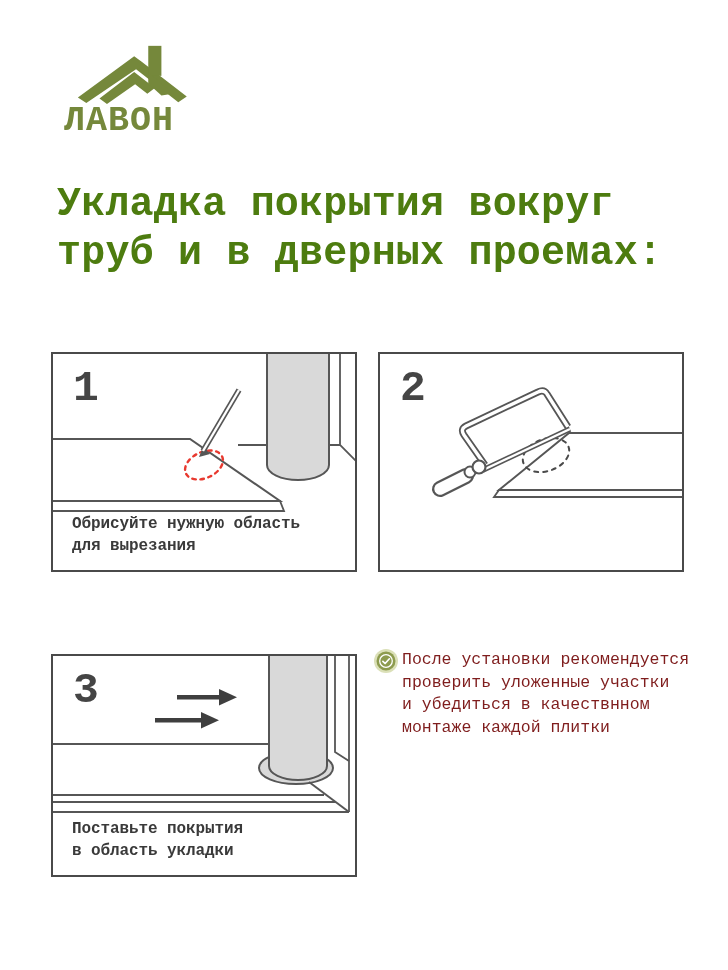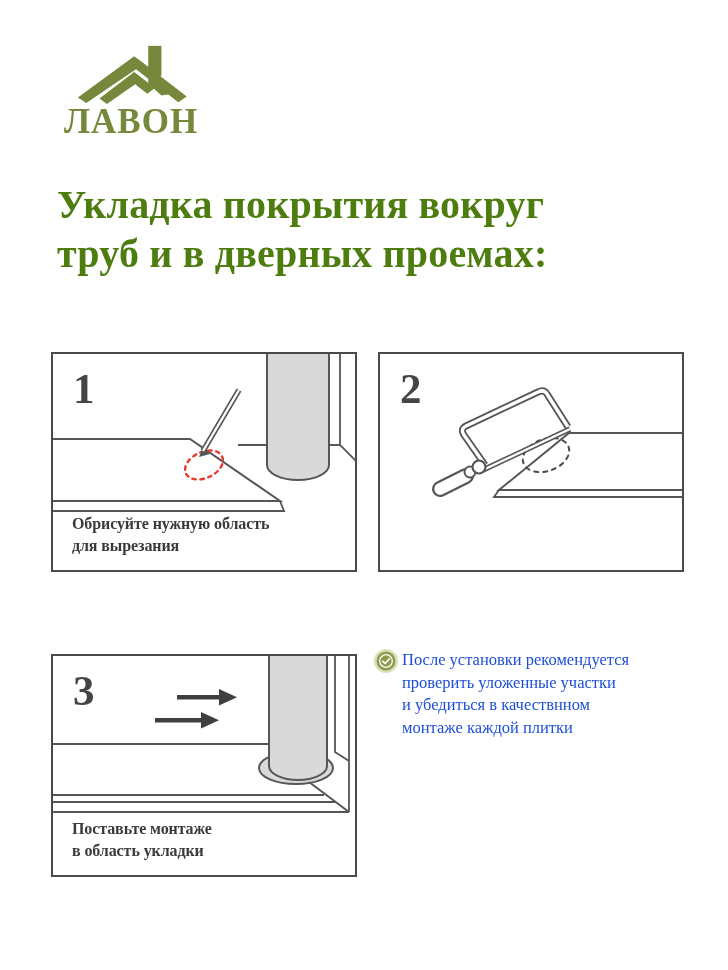--- a/index.html
+++ b/index.html
@@ -1,18 +1,18 @@
 <!DOCTYPE html>
 <html><head>
 <meta charset="utf-8">
 <style>
   html,body{margin:0;padding:0;background:#ffffff;}
   #page{
     position:relative;width:728px;height:970px;background:#ffffff;overflow:hidden;
-    font-family:Liberation Serif, serif;
+    font-family:Liberation Mono, monospace;
   }
   .abs{position:absolute;}
   
   #logo-text{
     left:64px;top:104px;font-size:35px;font-weight:700;letter-spacing:1px;
     color:#75883B;line-height:1;
   }
   
   #page-title{
     left:57px;top:180px;font-size:40px;line-height:49px;font-weight:700;
@@ -27,21 +27,21 @@
   .step-num{
     position:absolute;left:20px;top:13px;font-size:43px;font-weight:700;
     color:#454545;line-height:1;
   }
   .caption{
     position:absolute;left:19px;bottom:13px;font-size:16px;line-height:22px;
     font-weight:700;color:#3a3a3a;letter-spacing:-0.1px;white-space:pre-line;
   }
   
   #note-text{
-    left:402px;top:649px;font-size:16.5px;line-height:22.5px;color:#1d4ed8;
+    left:402px;top:649px;font-size:16.5px;line-height:22.5px;color:#7f1d1d;
     white-space:pre-line;
   }
 </style>
 </head>
 <body>
 
 <div id="page">
 
   <div class="abs" style="left:76px;top:42px;">
     <svg width="122" height="64" viewBox="0 0 130 68">
@@ -127,21 +127,21 @@
           <rect x="124" y="39" width="42" height="4.5"></rect>
           <polygon points="166,33 184,41.2 166,49.5"></polygon>
         </g>
         <g>
           <rect x="102" y="62" width="46" height="4.5"></rect>
           <polygon points="148,56 166,64.2 148,72.5"></polygon>
         </g>
       </g>
     </svg>
     <div class="step-num">3</div>
-    <div class="caption">Поставьте монтаже
+    <div class="caption">Поставьте покрытия
 в область укладки</div>
   </div>
 
   <div class="abs" style="left:373px;top:648px;">
     <svg width="26" height="26" viewBox="0 0 26 26">
       <circle cx="13" cy="13" r="12" fill="#dbe0b8"></circle>
       <circle cx="13" cy="13" r="9.5" fill="#8d9b4e"></circle>
       <circle cx="13" cy="13" r="6.3" fill="none" stroke="#ffffff" stroke-width="1.3"></circle>
       <path d="M9.9,13.3 L12.1,15.5 L16.4,10.8" fill="none" stroke="#ffffff" stroke-width="1.7" stroke-linecap="round" stroke-linejoin="round"></path>
     </svg>

